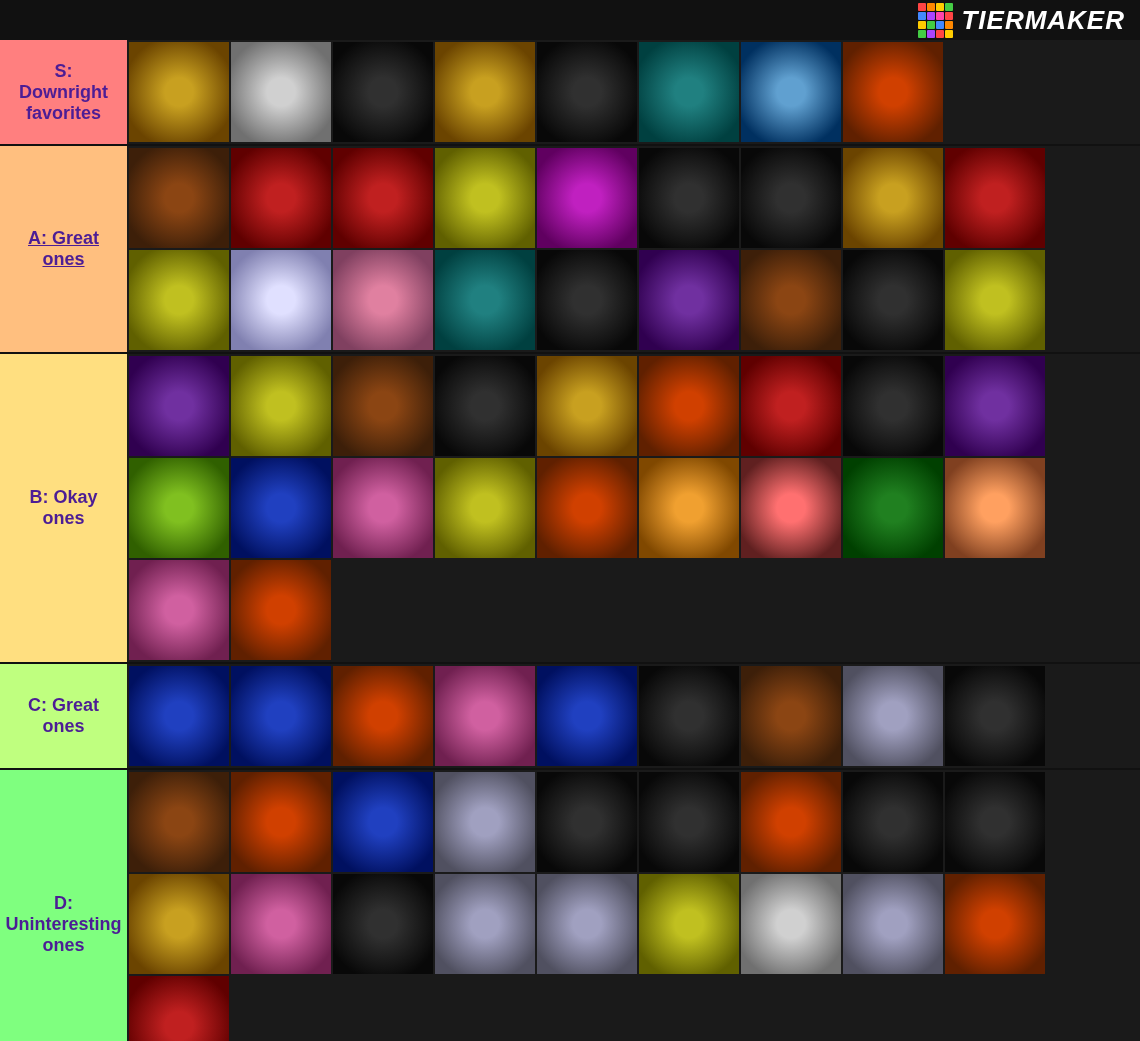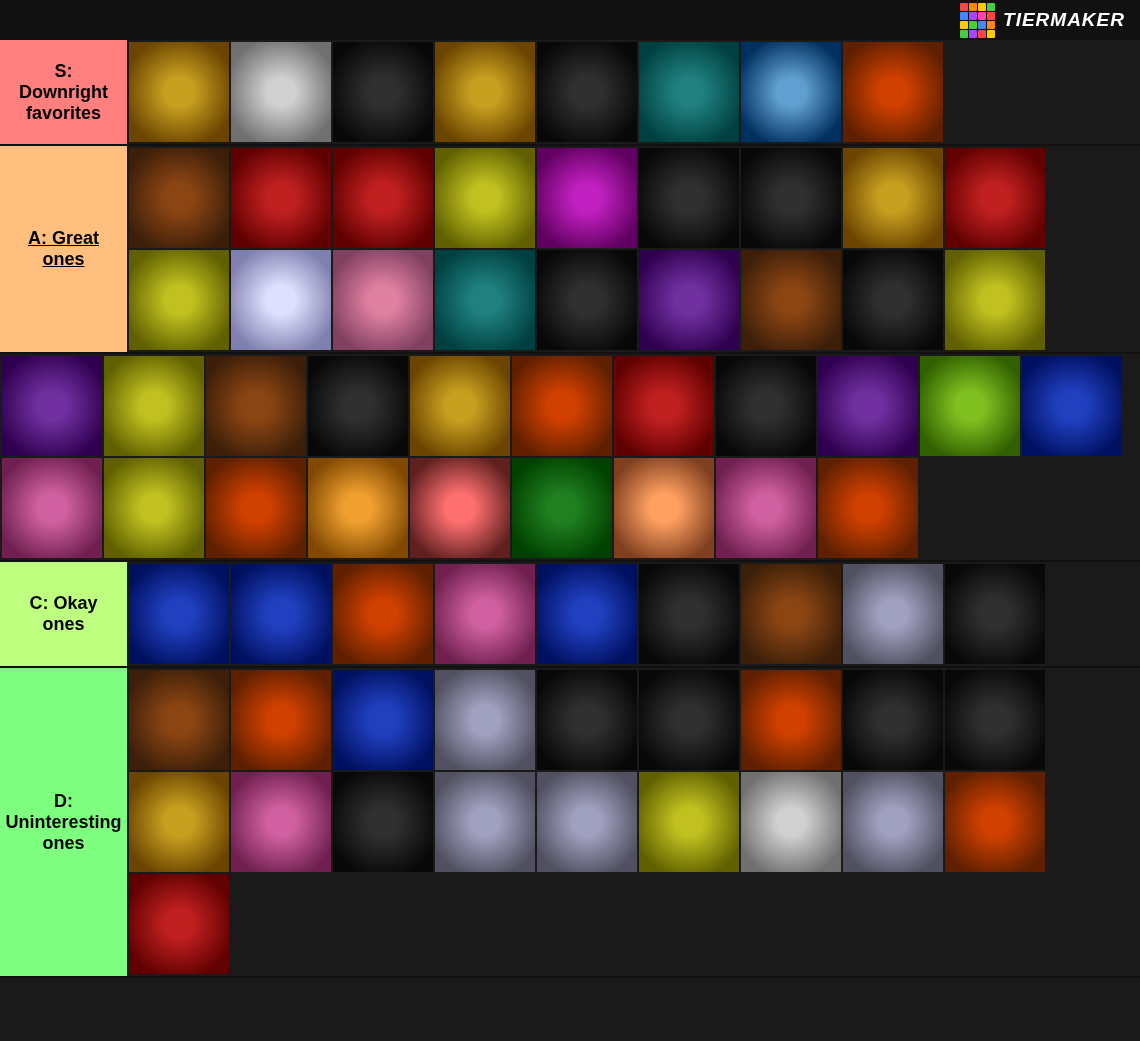--- a/index.html
+++ b/index.html
@@ -27,21 +27,21 @@
     .tier-label {
       min-width: 127px;
       width: 127px;
       display: flex;
       align-items: center;
       justify-content: center;
       text-align: center;
       font-size: 18px;
       font-weight: bold;
       padding: 8px;
-      color: #000000;
+      color: #4c1d95;
       flex-shrink: 0;
     }
 
     .tier-images {
       display: flex;
       flex-wrap: wrap;
       flex: 1;
       background: #1a1a1a;
       gap: 2px;
       padding: 2px;
@@ -105,21 +105,21 @@
       gap: 1px;
     }
 
     .logo-cell {
       width: 8px;
       height: 8px;
       border-radius: 1px;
     }
 
     .logo-text {
-      font-size: 19px;
+      font-size: 26px;
       font-weight: 900;
       color: #fff;
       font-style: italic;
       letter-spacing: 1px;
     }
 
     
     .char-golden { background: radial-gradient(circle, #c8a020 20%, #6b4400 80%); }
     .char-purple { background: radial-gradient(circle, #7030a0 20%, #300050 80%); }
     .char-dark { background: radial-gradient(circle, #303030 20%, #080808 80%); }
@@ -252,20 +252,21 @@
         <div class="tier-cell">
             <div class="img-block char-dark"></div>
           </div>
         <div class="tier-cell">
             <div class="img-block char-yellow"></div>
           </div>
       </div>
     </div>
 
     <div class="tier-row tier-b">
+      <div class="tier-label">B: Okay ones</div>
       <div class="tier-images">
         <div class="tier-cell">
             <div class="img-block char-purple"></div>
           </div>
         <div class="tier-cell">
             <div class="img-block char-yellow"></div>
           </div>
         <div class="tier-cell">
             <div class="img-block char-brown"></div>
           </div>
@@ -317,21 +318,21 @@
         <div class="tier-cell">
             <div class="img-block char-pink"></div>
           </div>
         <div class="tier-cell">
             <div class="img-block char-orange"></div>
           </div>
       </div>
     </div>
 
     <div class="tier-row tier-c">
-      <div class="tier-label">C: Okay ones</div>
+      <div class="tier-label">C: Great ones</div>
       <div class="tier-images">
         <div class="tier-cell">
             <div class="img-block char-blue"></div>
           </div>
         <div class="tier-cell">
             <div class="img-block char-blue"></div>
           </div>
         <div class="tier-cell">
             <div class="img-block char-orange"></div>
           </div>

